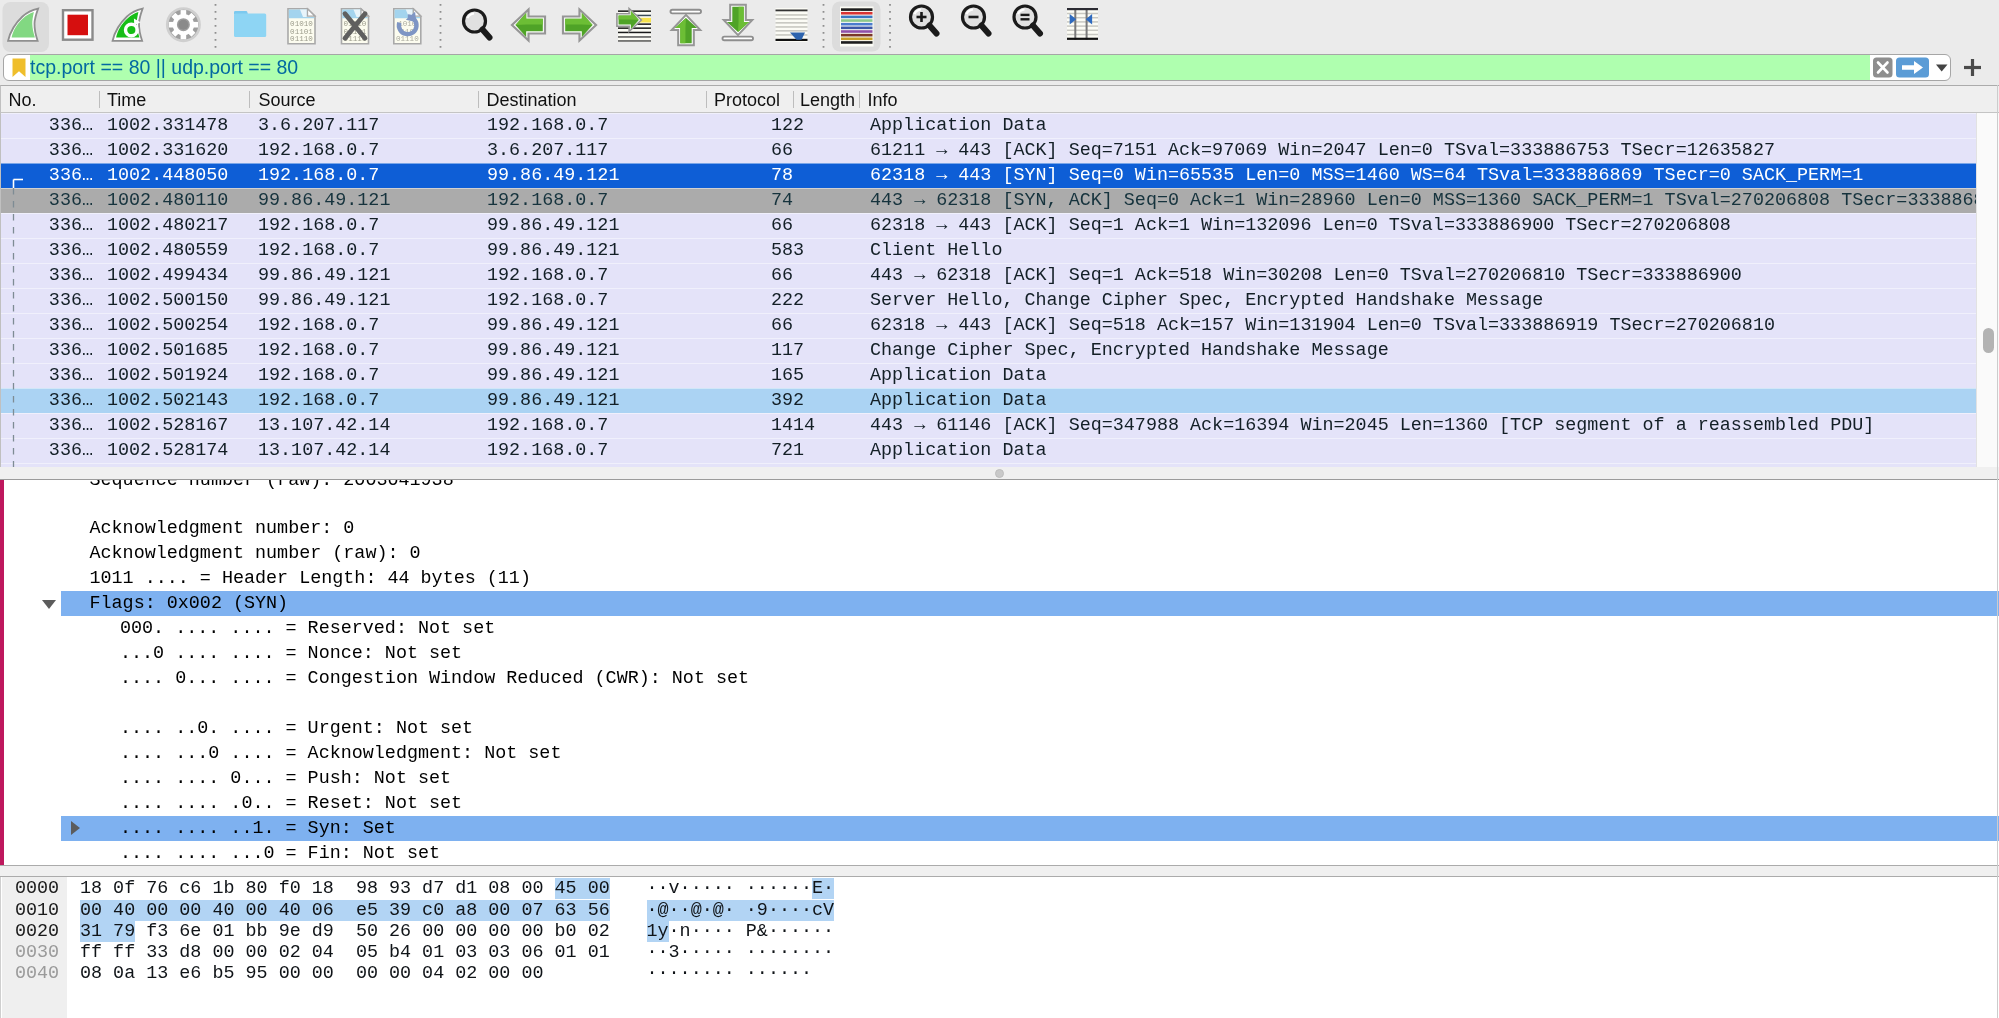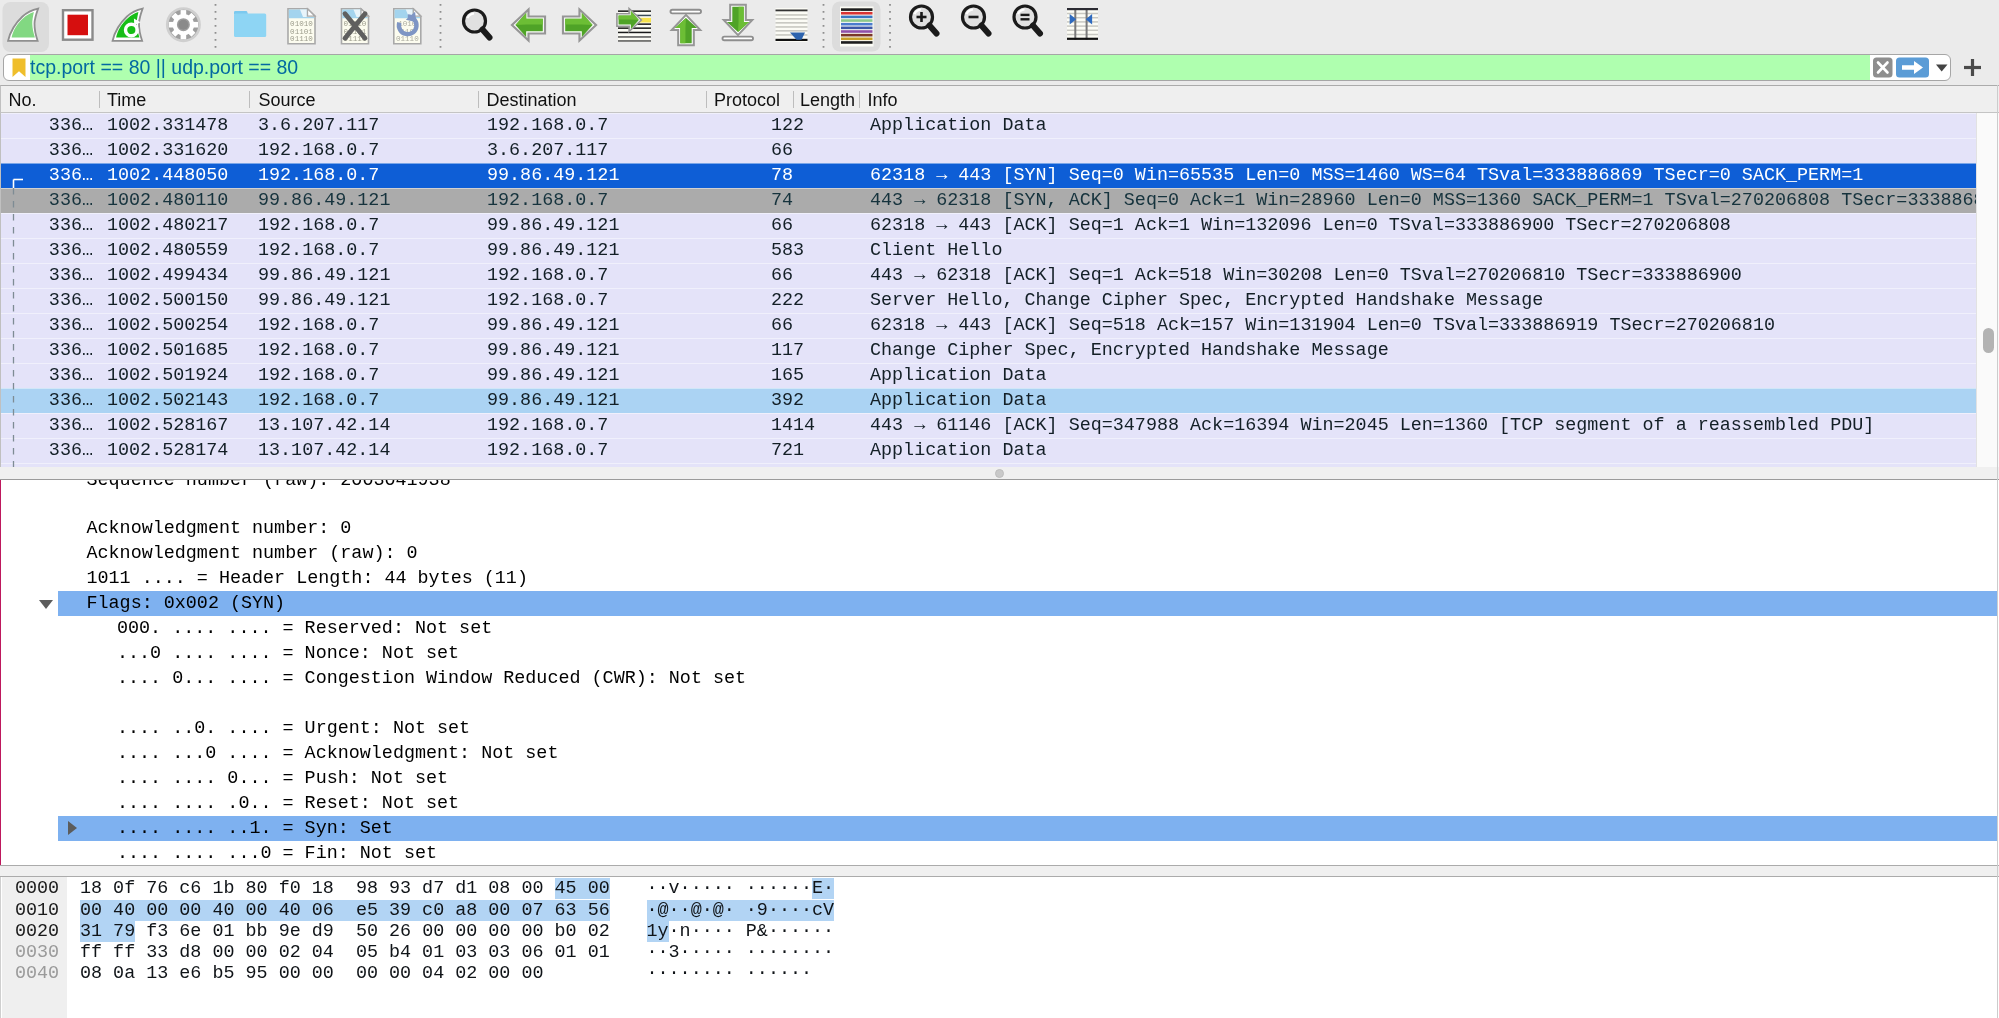--- a/index.html
+++ b/index.html
@@ -22,21 +22,21 @@
 .c-time{left:106px;}
 .c-src{left:257px;}
 .c-dst{left:486px;}
 .c-proto{left:714px;margin-top:36px;}
 .c-len{left:770px;width:82px;text-align:left;}
 .c-info{left:869px;width:1106px;overflow:hidden;}
 #vsb{position:absolute;left:1976px;top:113px;width:23px;height:354px;background:#FAFAFA;border-left:1px solid #E2E2E2;}
 #vsbthumb{position:absolute;left:6px;top:215px;width:11px;height:25px;background:#B3B3B3;border-radius:5.5px;}
 #split1{position:absolute;left:0;top:467px;width:1999px;height:13px;background:#F0F0F0;border-bottom:1px solid #9B9B9B;}
 .grip{position:absolute;left:995px;width:9px;height:9px;background:#C9C9C9;border:1px solid #BDBDBD;border-radius:50%;}
-#details{position:absolute;left:0;top:480px;width:1999px;height:385px;background:#fff;overflow:hidden;color:#000;border-left:1px solid #be185d;}
+#details{position:absolute;left:0;top:480px;width:1999px;height:385px;background:#fff;overflow:hidden;color:#000;border-left:4px solid #be185d;}
 .dline{position:absolute;height:25px;line-height:25px;}
 .dhl{position:absolute;left:57px;width:1939px;height:25px;background:#7EB1F0;}
 .tri{position:absolute;width:0;height:0;}
 #split2{position:absolute;left:0;top:865px;width:1999px;height:12px;background:#F0F0F0;border-top:1px solid #ABABAB;border-bottom:1px solid #ABABAB;}
 #hexpane{position:absolute;left:0;top:877px;width:1999px;height:141px;background:#fff;border-left:1px solid #CFCFCF;}
 #hexgut{position:absolute;left:1px;top:0;width:65px;height:141px;background:#EFEFEF;}
 .hrow{position:absolute;height:21.2px;line-height:21.2px;}
 .hoff{position:absolute;left:14px;color:#1a1a1a;}
 .hoff.dim{color:#9A9A9A;}
 .hbytes{position:absolute;left:79px;color:#101418;}
@@ -263,21 +263,21 @@
     <span style="left:7.5px">No.</span>
     <span style="left:106px">Time</span>
     <span style="left:257.5px">Source</span>
     <span style="left:485.5px">Destination</span>
     <span style="left:713px">Protocol</span>
     <span style="left:799px">Length</span>
     <span style="left:866.5px">Info</span>
   </div>
 <div id="plist">
     <div class="prow mono " style="top:0px"><span class="c-no">336…</span><span class="c-time">1002.331478</span><span class="c-src">3.6.207.117</span><span class="c-dst">192.168.0.7</span><span class="c-proto">TLSv1…</span><span class="c-len">122</span><span class="c-info">Application Data</span></div>
-    <div class="prow mono " style="top:25px"><span class="c-no">336…</span><span class="c-time">1002.331620</span><span class="c-src">192.168.0.7</span><span class="c-dst">3.6.207.117</span><span class="c-proto">TCP</span><span class="c-len">66</span></div>
+    <div class="prow mono " style="top:25px"><span class="c-no">336…</span><span class="c-time">1002.331620</span><span class="c-src">192.168.0.7</span><span class="c-dst">3.6.207.117</span><span class="c-proto">TCP</span><span class="c-len">66</span><span class="c-info">61211 → 443 [ACK] Seq=7151 Ack=97069 Win=2047 Len=0 TSval=333886753 TSecr=12635827</span></div>
     <div class="prow mono sel" style="top:50px"><span class="c-no">336…</span><span class="c-time">1002.448050</span><span class="c-src">192.168.0.7</span><span class="c-dst">99.86.49.121</span><span class="c-proto">TCP</span><span class="c-len">78</span><span class="c-info">62318 → 443 [SYN] Seq=0 Win=65535 Len=0 MSS=1460 WS=64 TSval=333886869 TSecr=0 SACK_PERM=1</span></div>
     <div class="prow mono gray" style="top:75px"><span class="c-no">336…</span><span class="c-time">1002.480110</span><span class="c-src">99.86.49.121</span><span class="c-dst">192.168.0.7</span><span class="c-proto">TCP</span><span class="c-len">74</span><span class="c-info">443 → 62318 [SYN, ACK] Seq=0 Ack=1 Win=28960 Len=0 MSS=1360 SACK_PERM=1 TSval=270206808 TSecr=333886869</span></div>
     <div class="prow mono " style="top:100px"><span class="c-no">336…</span><span class="c-time">1002.480217</span><span class="c-src">192.168.0.7</span><span class="c-dst">99.86.49.121</span><span class="c-proto">TCP</span><span class="c-len">66</span><span class="c-info">62318 → 443 [ACK] Seq=1 Ack=1 Win=132096 Len=0 TSval=333886900 TSecr=270206808</span></div>
     <div class="prow mono " style="top:125px"><span class="c-no">336…</span><span class="c-time">1002.480559</span><span class="c-src">192.168.0.7</span><span class="c-dst">99.86.49.121</span><span class="c-proto">TLSv1…</span><span class="c-len">583</span><span class="c-info">Client Hello</span></div>
     <div class="prow mono " style="top:150px"><span class="c-no">336…</span><span class="c-time">1002.499434</span><span class="c-src">99.86.49.121</span><span class="c-dst">192.168.0.7</span><span class="c-proto">TCP</span><span class="c-len">66</span><span class="c-info">443 → 62318 [ACK] Seq=1 Ack=518 Win=30208 Len=0 TSval=270206810 TSecr=333886900</span></div>
     <div class="prow mono " style="top:175px"><span class="c-no">336…</span><span class="c-time">1002.500150</span><span class="c-src">99.86.49.121</span><span class="c-dst">192.168.0.7</span><span class="c-proto">TLSv1…</span><span class="c-len">222</span><span class="c-info">Server Hello, Change Cipher Spec, Encrypted Handshake Message</span></div>
     <div class="prow mono " style="top:200px"><span class="c-no">336…</span><span class="c-time">1002.500254</span><span class="c-src">192.168.0.7</span><span class="c-dst">99.86.49.121</span><span class="c-proto">TCP</span><span class="c-len">66</span><span class="c-info">62318 → 443 [ACK] Seq=518 Ack=157 Win=131904 Len=0 TSval=333886919 TSecr=270206810</span></div>
     <div class="prow mono " style="top:225px"><span class="c-no">336…</span><span class="c-time">1002.501685</span><span class="c-src">192.168.0.7</span><span class="c-dst">99.86.49.121</span><span class="c-proto">TLSv1…</span><span class="c-len">117</span><span class="c-info">Change Cipher Spec, Encrypted Handshake Message</span></div>
     <div class="prow mono " style="top:250px"><span class="c-no">336…</span><span class="c-time">1002.501924</span><span class="c-src">192.168.0.7</span><span class="c-dst">99.86.49.121</span><span class="c-proto">TLSv1…</span><span class="c-len">165</span><span class="c-info">Application Data</span></div>
     <div class="prow mono blue" style="top:275px"><span class="c-no">336…</span><span class="c-time">1002.502143</span><span class="c-src">192.168.0.7</span><span class="c-dst">99.86.49.121</span><span class="c-proto">TLSv1…</span><span class="c-len">392</span><span class="c-info">Application Data</span></div>

